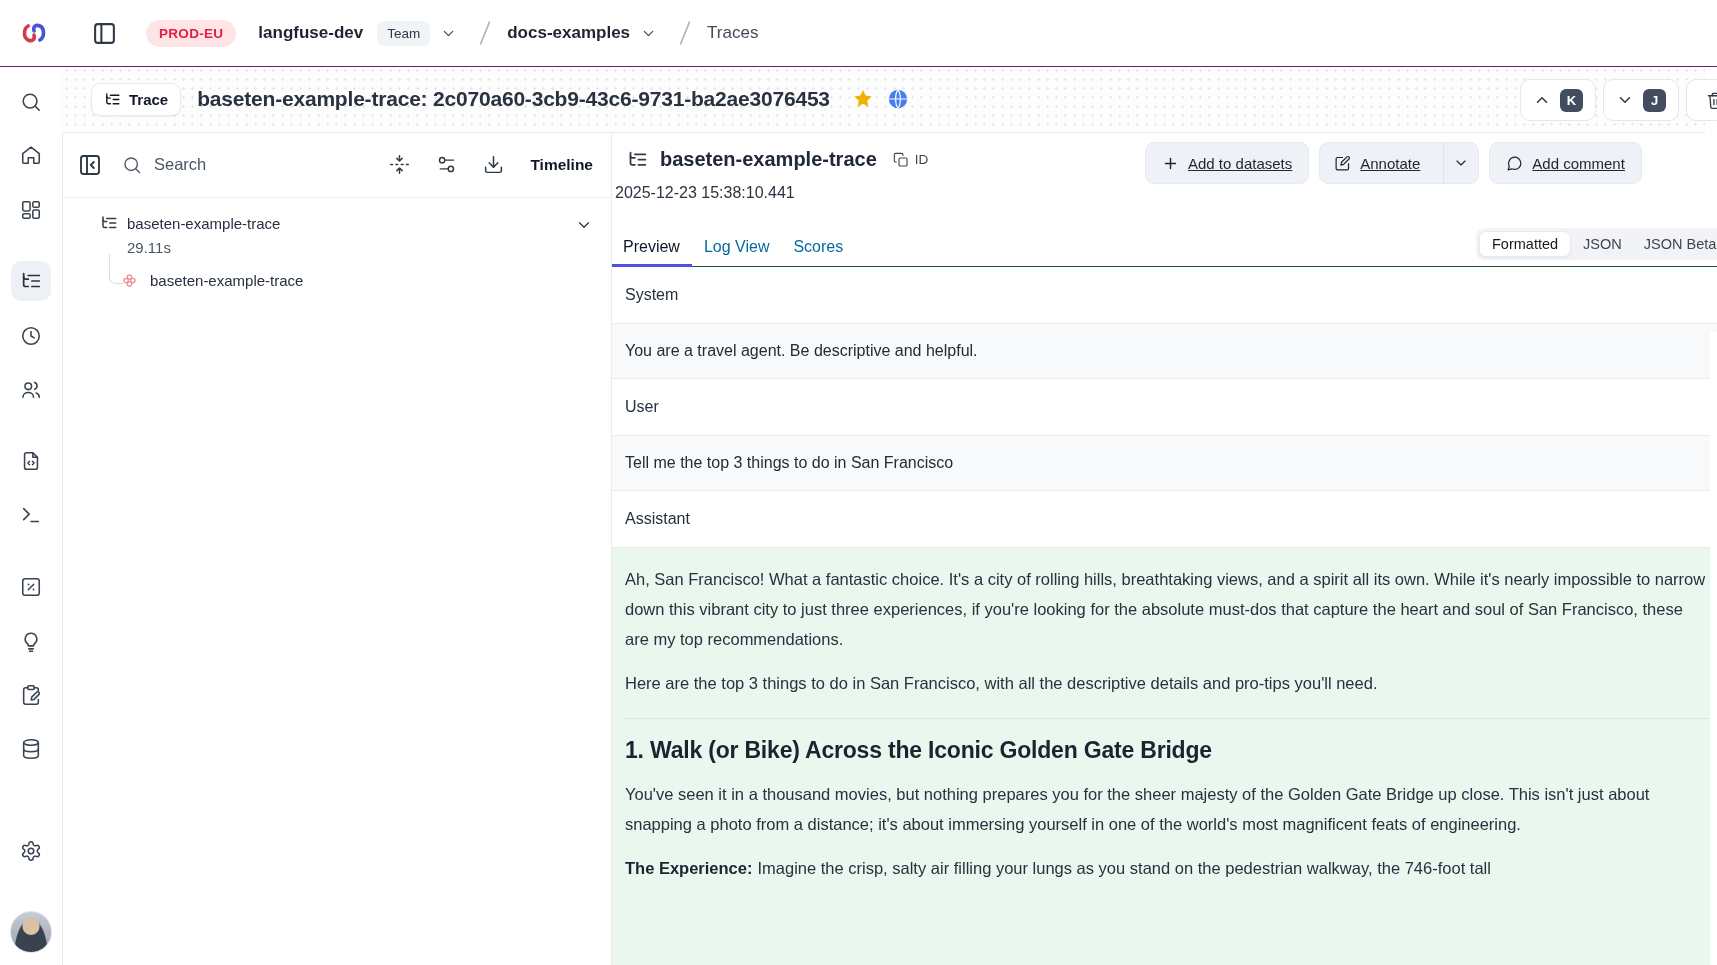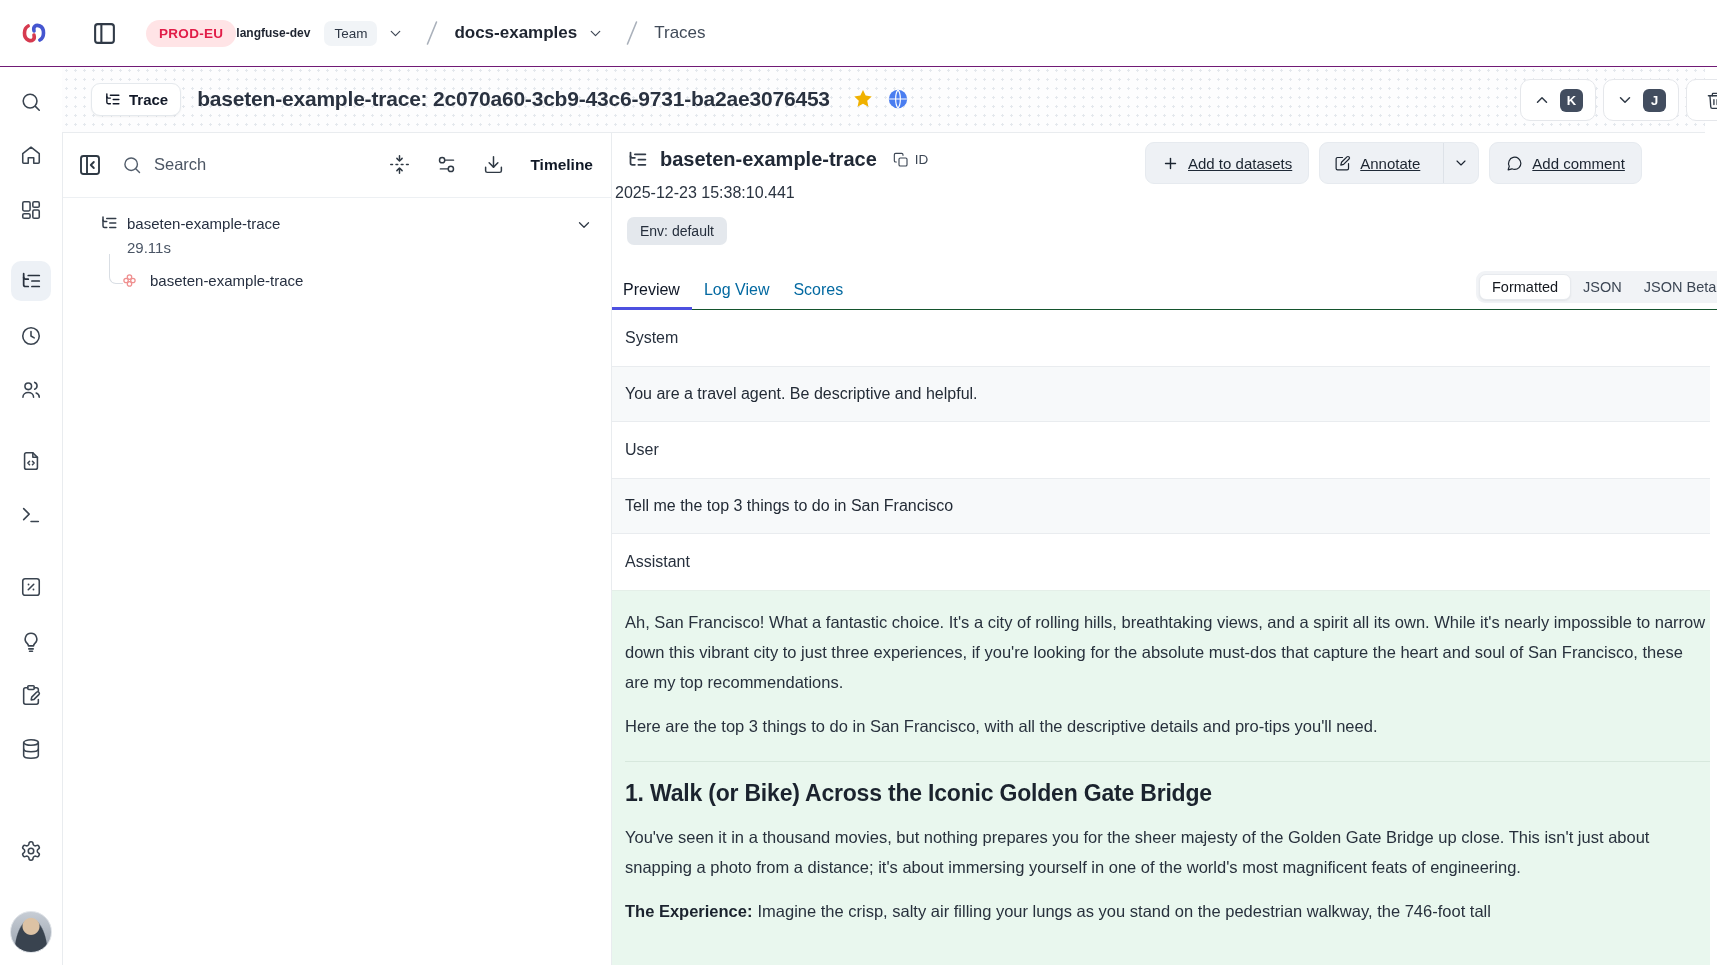--- a/index.html
+++ b/index.html
@@ -9,21 +9,21 @@
   .ic{fill:none;stroke:currentColor;stroke-width:1.7;stroke-linecap:round;stroke-linejoin:round;}
 
   
   .topbar{position:absolute;left:0;top:0;width:100%;height:66px;background:#fff;
           border-bottom:1px solid #701a75;display:flex;align-items:center;z-index:6;}
   .logo{margin-left:20px;width:28px;height:28px;}
   .icon-btn{display:flex;align-items:center;justify-content:center;cursor:pointer;color:#303a47;}
   .panel-toggle{margin-left:40px;width:32px;height:32px;border-radius:8px;}
   .badge-prod{margin-left:26px;background:#ffe4e6;color:#e11d48;font-weight:700;font-size:13.5px;
               padding:6px 13px;border-radius:999px;letter-spacing:.3px;}
-  .org-name{font-size:12px;font-weight:600;color:#1e2430;}
+  .org-name{margin-left:22px;font-size:17px;font-weight:600;color:#1e2430;}
   .badge-team{margin-left:14px;background:#f1f4f7;color:#2f3846;font-size:13.5px;font-weight:500;
               padding:5px 10px;border-radius:7px;}
   .crumb-chev{margin-left:10px;color:#3f4856;}
   .crumb-sep{margin:0 14px 0 20px;}
   .proj-name{font-size:17px;font-weight:600;color:#1e2430;}
   .page-name{font-size:17px;color:#414b59;}
 
   
   .trace-header{position:absolute;left:62px;top:66px;right:12px;height:66px;border-bottom:1px solid #e9ecef;
     background-color:#fdfdfe;
@@ -422,23 +422,20 @@
       <div class="btn">
         <svg class="ic" width="17" height="17" viewBox="0 0 24 24">
             <path d="M21 11.7a8.7 8.7 0 0 1-8.7 8.7 8.9 8.9 0 0 1-3.9-.9L3 21l1.6-5.1a8.7 8.7 0 1 1 16.4-4.2z"></path>
           </svg>
         <span>Add comment</span>
       </div>
     </div>
   </div>
 
   <div class="timestamp">2025-12-23 15:38:10.441</div>
-  <div class="env-wrap">
-    <span class="env-badge">Env: default</span>
-  </div>
 
   <div class="tabs">
     <div class="tab active">Preview</div>
     <div class="tab">Log View</div>
     <div class="tab">Scores</div>
     <div class="format-toggle">
       <span class="seg-item active">Formatted</span>
       <span class="seg-item">JSON</span>
       <span class="seg-item">JSON Beta</span>
     </div>

